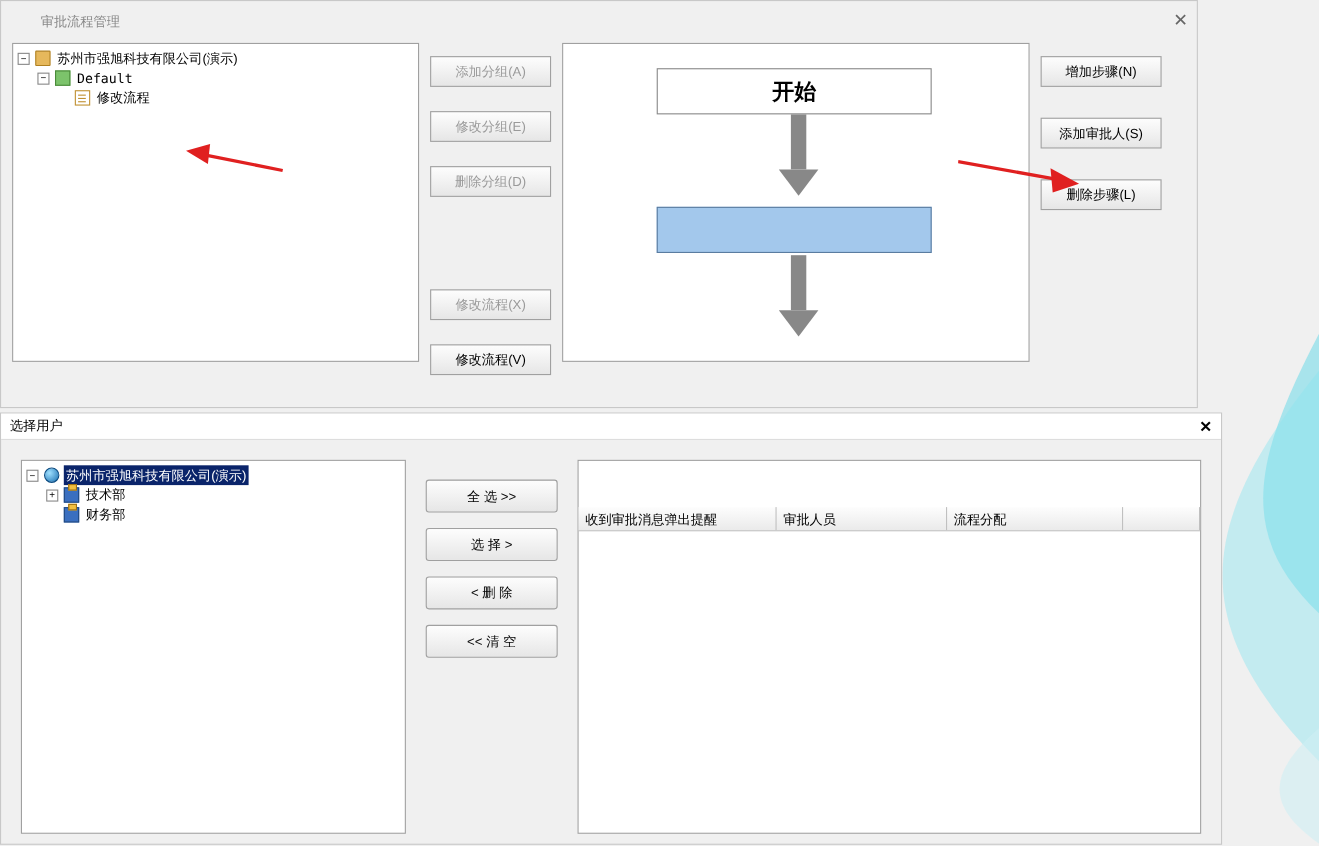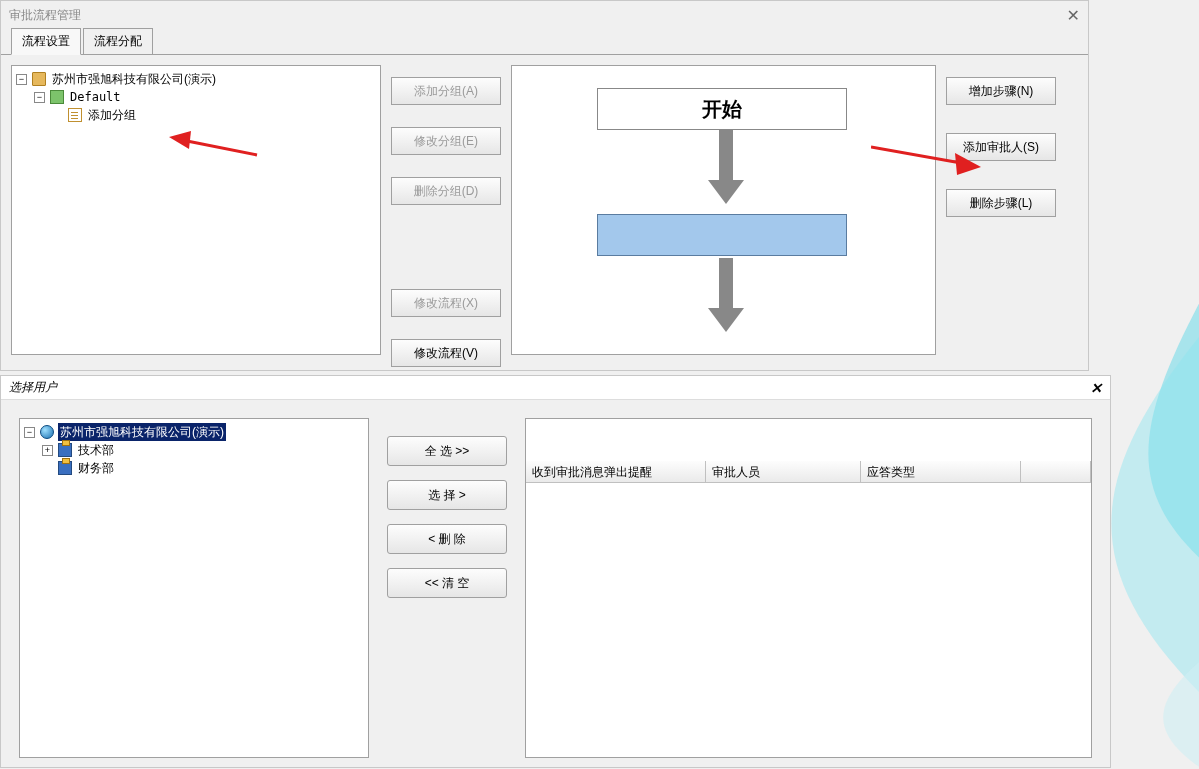--- a/index.html
+++ b/index.html
@@ -16,23 +16,24 @@
 
 .win1 {
   position: absolute;
   left: 0; top: 0;
   width: 1089px; height: 371px;
   background: #f0f0f0;
   border: 1px solid #c8c8c8;
 }
 .win1-titlebar {
   height: 28px;
-  display: flex; align-items: center; justify-content: space-between;
+  display: flex; align-items: flex-end; justify-content: space-between;
   padding: 0 8px;
   color: #888;
+  margin-left: 28px;
 }
 .win1-close { font-size: 16px; color: #666; cursor: pointer; }
 
 .tabs {
   display: flex; align-items: flex-end;
   padding-left: 10px;
   border-bottom: 1px solid #a0a0a0;
   height: 26px;
 }
 .tab {
@@ -144,21 +145,20 @@
   width: 1111px; height: 393px;
   background: #f0f0f0;
   border: 1px solid #c8c8c8;
 }
 .win2-titlebar {
   height: 24px;
   display: flex; align-items: center; justify-content: space-between;
   padding: 0 8px;
   background: #fff;
   border-bottom: 1px solid #ddd;
-  font-style: italic;
 }
 .win2-close { font-size: 14px; font-weight: bold; cursor: pointer; }
 
 .win2-body {
   display: flex; align-items: flex-start; gap: 18px;
   padding: 18px;
 }
 .tree-panel2 {
   width: 350px; height: 340px;
   background: #fff;
@@ -224,24 +224,20 @@
   <path d="M220 60 C60 240 40 340 220 500 L220 60 Z" fill="#8be4ef" opacity="0.45"></path>
   <path d="M220 400 C140 460 100 500 220 560 L220 400 Z" fill="#cfeff4" opacity="0.6"></path>
 </svg>
 
 <div class="win1">
   <div class="win1-titlebar">
     <span>审批流程管理</span>
     <span class="win1-close">✕</span>
   </div>
 
-  <div class="tabs">
-    <div class="tab active"><span>流程设置</span></div>
-    <div class="tab"><span>流程分配</span></div>
-  </div>
 
   <div class="win1-body">
 
     <div class="tree-panel1">
       <div class="tree">
         <div class="tree-row">
           <span class="exp">−</span>
           <span class="ico ico-folder"></span>
           <span class="tree-label">苏州市强旭科技有限公司(演示)</span>
         </div>
@@ -250,21 +246,21 @@
             <div class="tree-row">
               <span class="exp">−</span>
               <span class="ico ico-green"></span>
               <span class="tree-label" style="font-family:Consolas,monospace">Default</span>
             </div>
             <ul>
               <li>
                 <div class="tree-row">
                   <span class="spacer"></span>
                   <span class="ico ico-page"></span>
-                  <span class="tree-label">添加分组</span>
+                  <span class="tree-label">修改流程</span>
                 </div>
               </li>
             </ul>
           </li>
         </ul>
       </div>
     </div>
 
     <div class="btncol">
       <button class="btn" disabled=""><span>添加分组(A)</span></button>
@@ -345,18 +341,18 @@
       <button class="btn"><span>全  选  &gt;&gt;</span></button>
       <button class="btn"><span>选    择  &gt;</span></button>
       <button class="btn"><span>&lt;  删    除</span></button>
       <button class="btn"><span>&lt;&lt;  清    空</span></button>
     </div>
 
     <div class="grid">
       <div class="grid-head">
         <div class="gc1">收到审批消息弹出提醒</div>
         <div class="gc2">审批人员</div>
-        <div class="gc3">应答类型</div>
+        <div class="gc3">流程分配</div>
         <div class="gc4"></div>
       </div>
     </div>
   </div>
 </div>
 
 </body></html>

